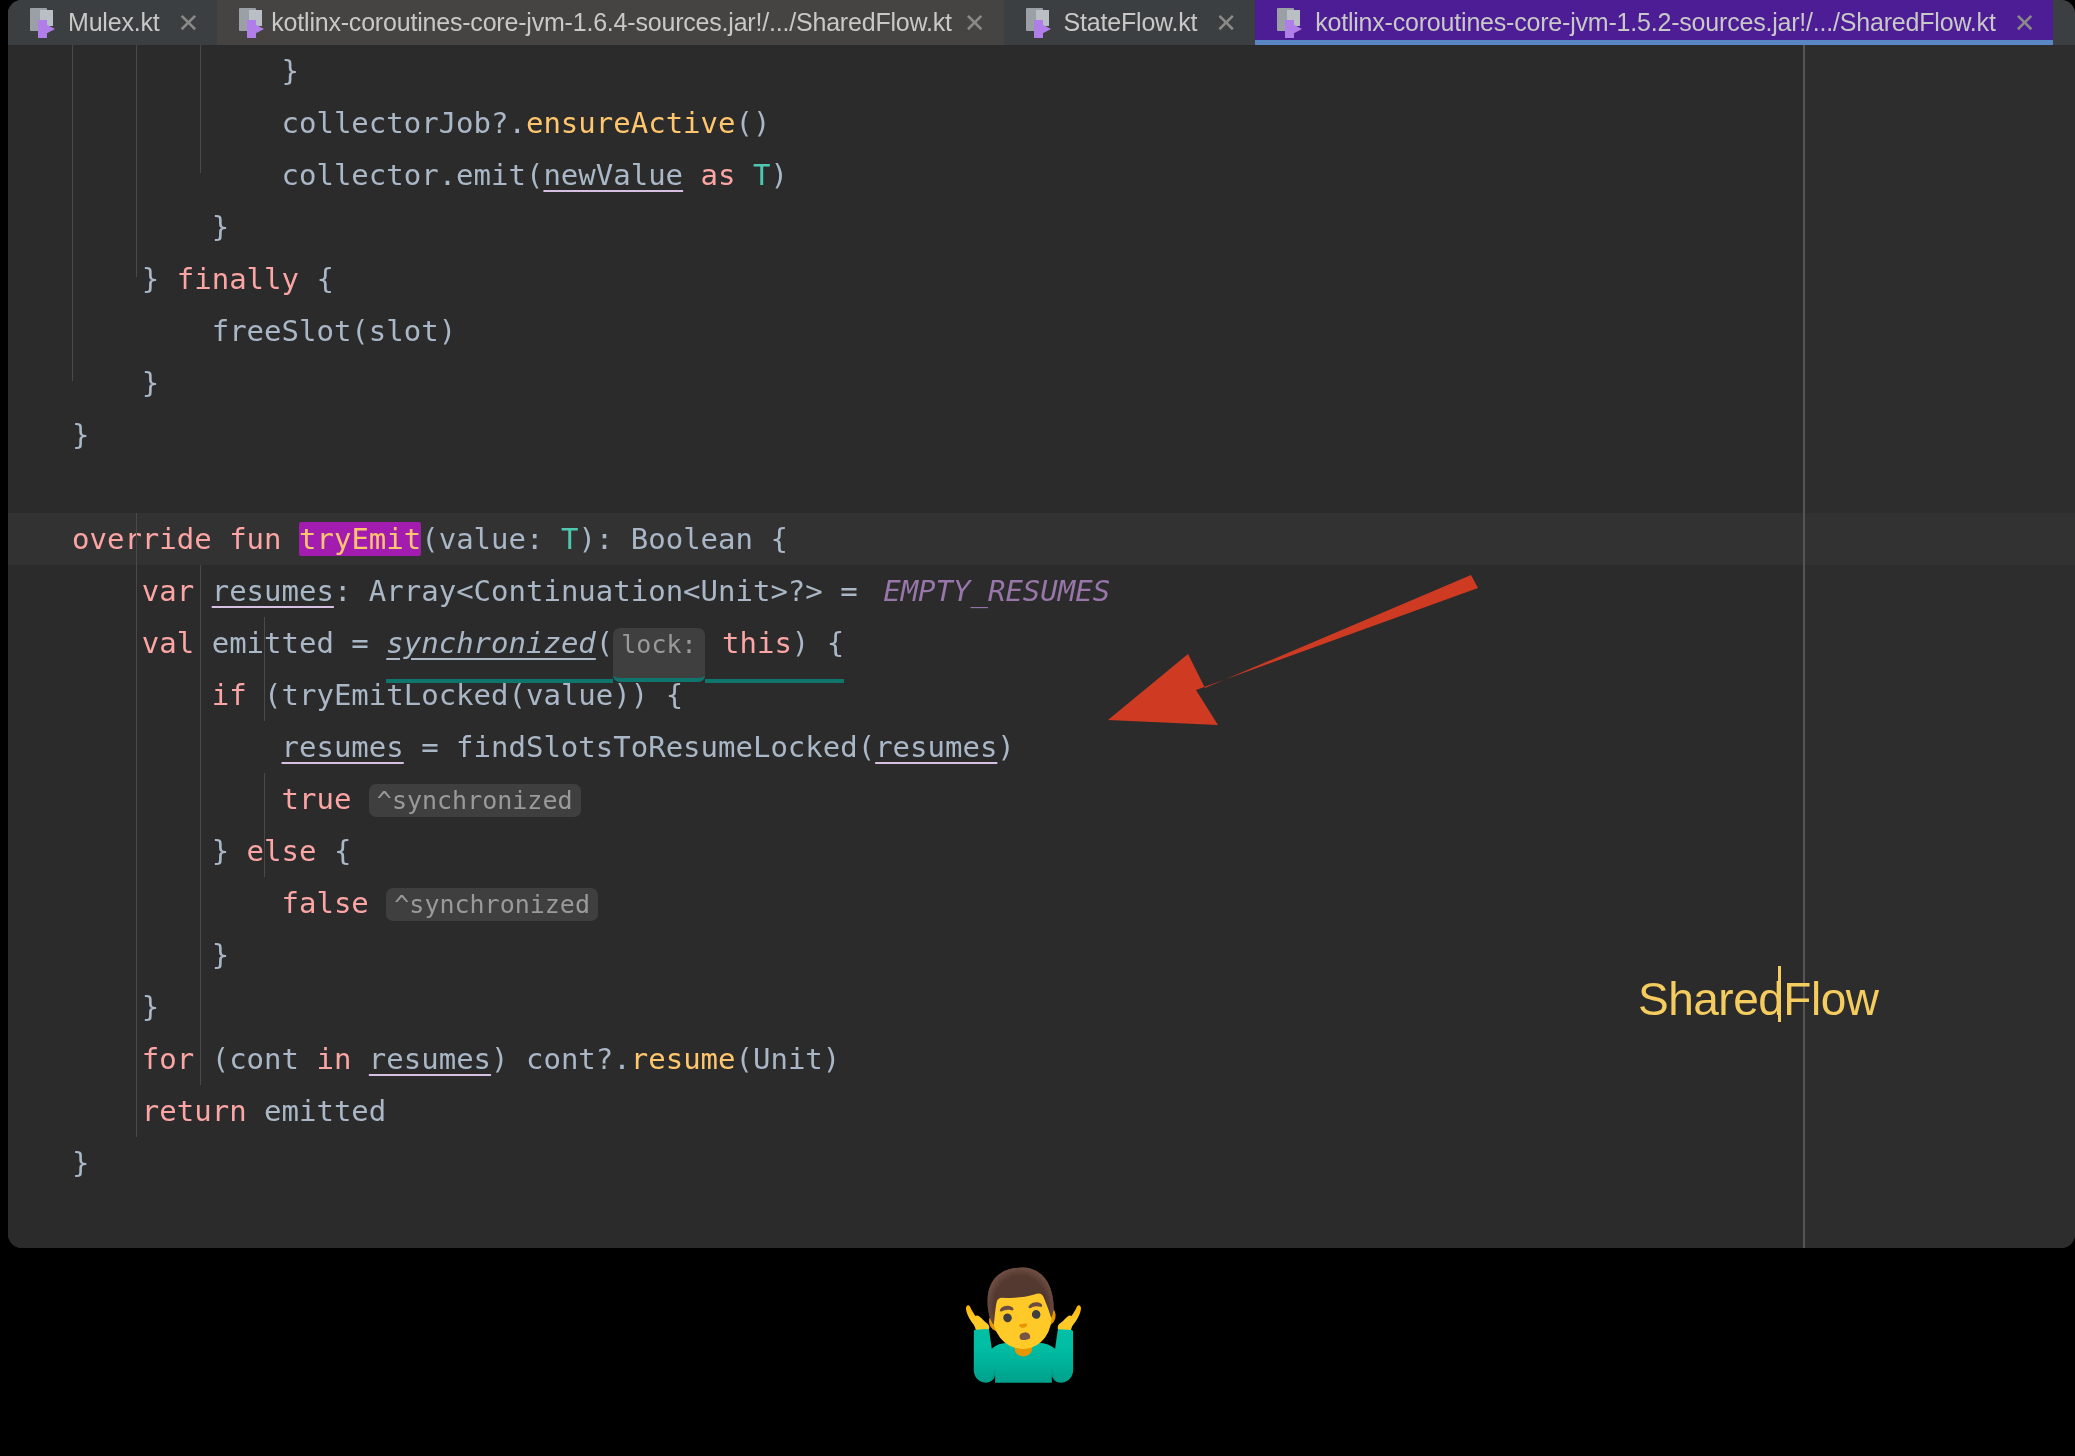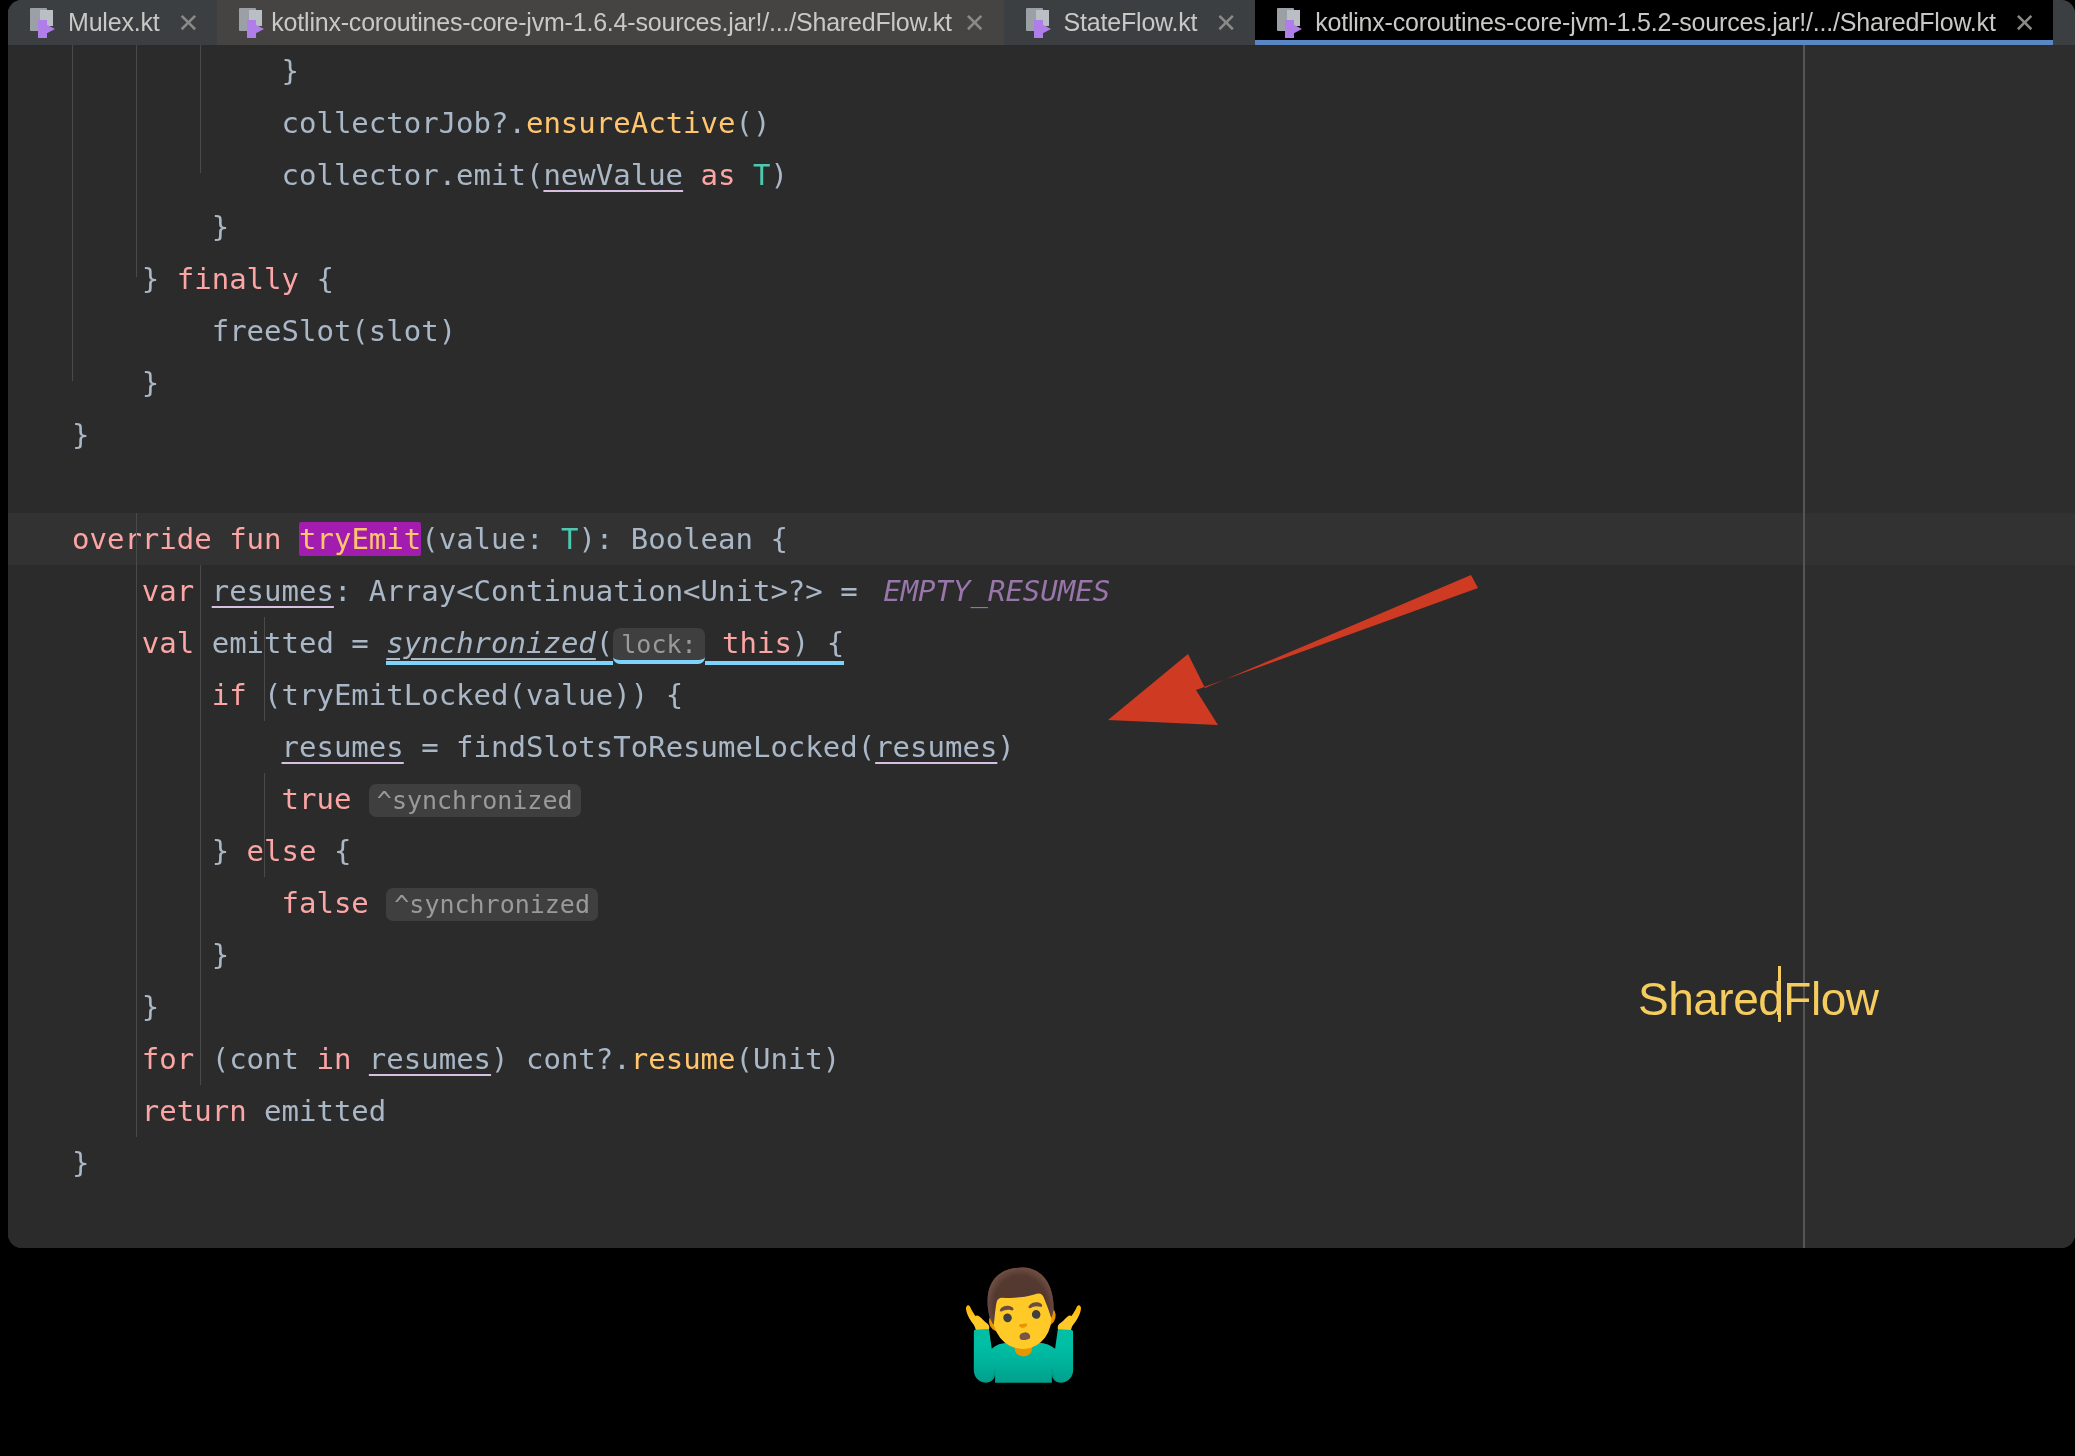--- a/index.html
+++ b/index.html
@@ -41,21 +41,21 @@
     align-items: center;
     gap: 12px;
     padding: 0 18px 0 22px;
     height: 45px;
     box-sizing: border-box;
     white-space: nowrap;
     cursor: default;
   }
   .tab.inactive-light { background: #3c3f41; }
   .tab.inactive-dark  { background: #454442; gap: 6px; }
-  .tab.active         { background: #000000; }
+  .tab.active         { background: #4c1d95; }
   .tab.active::after {
     content: "";
     position: absolute;
     left: 0; right: 0; bottom: 0;
     height: 5px;
     background: #5a86c4;
   }
   .tab-title {
     font-size: 25px;
     color: #c8c8c6;
@@ -164,22 +164,22 @@
     border-radius: 2px;
   }
   .inlay {
     background: #3f3f3f;
     color: #9a9a9a;
     border-radius: 7px;
     padding: 2px 8px;
     font-size: 25px;
   }
   .green-underline {
-    border-bottom: 4px solid #7dd3fc;
-    padding-bottom: 1px;
+    border-bottom: 4px solid #0f766e;
+    padding-bottom: 19px;
     margin-top: 20px;
   }
 
   
   .annot-label {
     position: absolute;
     left: 1630px; top: 927px;
     font-family: Liberation Sans, sans-serif;
     font-size: 46px;
     color: #f5cd5f;

